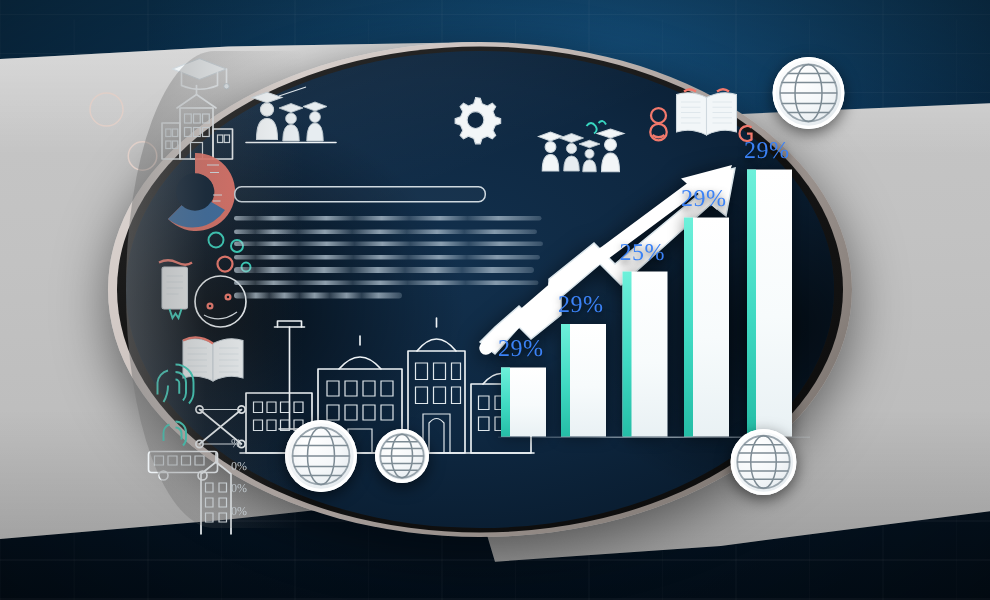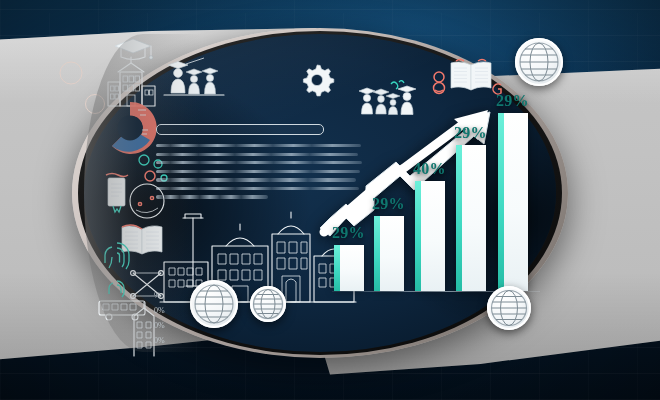--- a/index.html
+++ b/index.html
@@ -88,21 +88,21 @@
 
   
   .chart{position:absolute;left:332px;top:96px;width:208px;height:196px;}
   .baseline{position:absolute;left:0;bottom:0;width:208px;height:1.4px;
      background:linear-gradient(90deg,rgba(220,235,245,.1),rgba(220,235,245,.65),rgba(220,235,245,.15));}
   .bar{position:absolute;bottom:1px;width:30px;
      background:linear-gradient(180deg,#ffffff 0%,#f7fbfc 55%,#e9f1f4 100%);
      box-shadow:0 0 10px rgba(0,0,0,.45);}
   .bar::before{content:"";position:absolute;left:0;top:0;bottom:0;width:5.5px;
      background:linear-gradient(180deg,#6df0da 0%,#3fd9c2 55%,#25bda6 100%);}
-  .bar-lbl{position:absolute;color:#0f766e;font-size:16px;font-weight:700;
+  .bar-lbl{position:absolute;color:#3b82f6;font-size:16px;font-weight:400;
      letter-spacing:.3px;text-shadow:0 2px 5px rgba(0,0,0,.75);
      font-family:"Liberation Serif",serif;white-space:nowrap;}
 
   
   .arrow{position:absolute;left:318px;top:106px;}
   .arrow svg{filter:drop-shadow(0 3px 7px rgba(0,0,0,.6));}
 
   
   .globe{position:absolute;border-radius:50%;
      background:radial-gradient(circle at 34% 28%, #ffffff 0%, #f4f7f9 46%, #d9e1e6 100%);
@@ -442,21 +442,21 @@
   <div class="chart">
     <div class="baseline"></div>
 
     <div class="bar" style="left:2px;height:46px;"></div>
     <div class="bar-lbl" style="left:0px;bottom:50px;">29%</div>
 
     <div class="bar" style="left:42px;height:75px;"></div>
     <div class="bar-lbl" style="left:40px;bottom:79px;">29%</div>
 
     <div class="bar" style="left:83px;height:110px;"></div>
-    <div class="bar-lbl" style="left:81px;bottom:114px;">40%</div>
+    <div class="bar-lbl" style="left:81px;bottom:114px;">25%</div>
 
     <div class="bar" style="left:124px;height:146px;"></div>
     <div class="bar-lbl" style="left:122px;bottom:150px;">29%</div>
 
     <div class="bar" style="left:166px;height:178px;"></div>
     <div class="bar-lbl" style="left:164px;bottom:182px;">29%</div>
   </div>
 
   <div class="globe" style="left:515px;top:38px;width:48px;height:48px;">
     <svg viewBox="0 0 48 48" width="48" height="48">

